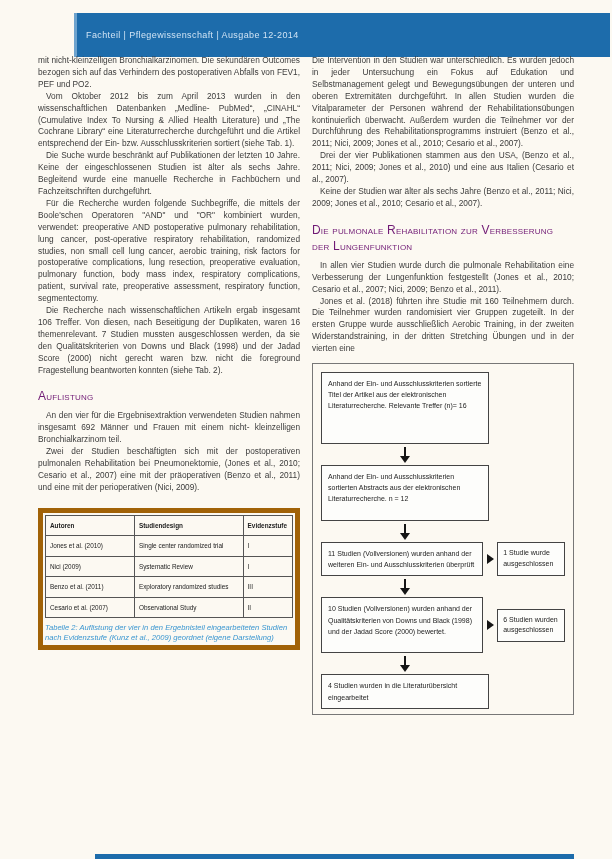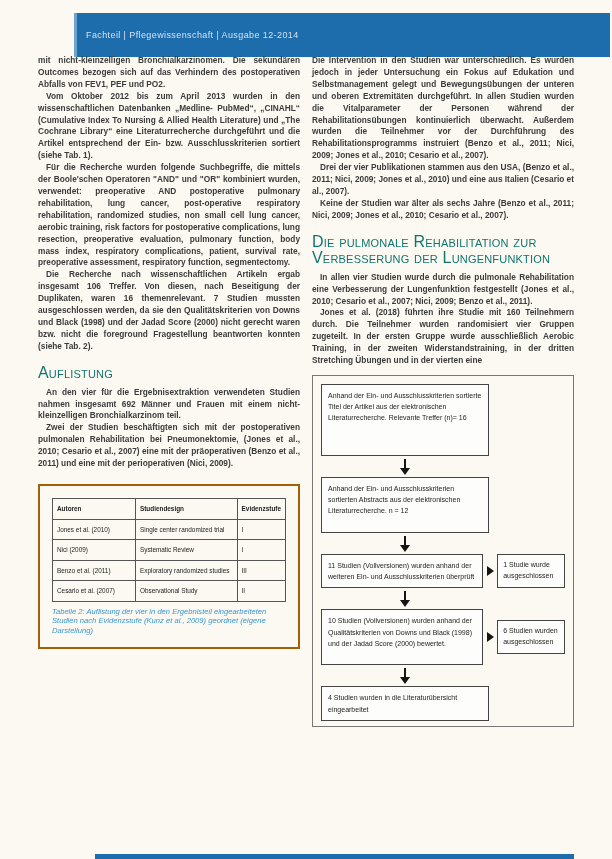--- a/index.html
+++ b/index.html
@@ -11,29 +11,29 @@
   .header-bar {
     position:absolute; left:38px; top:13px; width:536px; height:44px;
     background:#1d6cab; border-left:3px solid #6ea3cd;
     display:flex; align-items:center; box-sizing:border-box; padding-left:9px;margin-left:36px;
   }
   .header-bar span { color:#cfe3f4; font-size:9px; letter-spacing:0.4px; }
   .content { position:absolute; left:38px; top:55px; width:536px; display:flex; gap:12px; }
   .col { width:262px; }
   p.body {
     margin:0; font-size:8.3px; line-height:11.9px; text-align:justify;
-    text-indent:8px; color:#3b3b3b;font-weight:bold;
+    text-indent:8px; color:#3b3b3b;
   }
   p.body.noindent { text-indent:0; }
   h2.sec {
     margin:12px 0 6px 0; font-variant:small-caps; font-weight:400;
-    color:#0f766e; font-size:16px; line-height:16px; letter-spacing:0.2px;
+    color:#701a75; font-size:12px; line-height:16px; letter-spacing:0.2px;
   }
   
-  .table-frame { margin-top:14px; border:2px solid #a16207; padding:12px; background:#fcf9f2; }
+  .table-frame { margin-top:14px; border:5px solid #a16207; padding:2px; background:#fcf9f2; }
   table.study { width:100%; border-collapse:collapse; }
   table.study th, table.study td {
     border:1px solid #555; padding:6px 4px; text-align:left;
     font-size:6.4px; line-height:7.5px; color:#222; vertical-align:middle;
   }
   table.study th { font-weight:700; }
   .tcaption {
     margin-top:5px; font-size:7.6px; line-height:9.6px;
     font-style:italic; color:#3a96d0;
   }
@@ -80,20 +80,21 @@
 
   <div class="header-bar">
     <span>Fachteil | Pflegewissenschaft | Ausgabe 12-2014</span>
   </div>
 
   <div class="content">
 
     <div class="col">
       <p class="body noindent">mit nicht-kleinzelligen Bronchialkarzinomen. Die sekundären Outcomes bezogen sich auf das Verhindern des postoperativen Abfalls von FEV1, PEF und PO2.</p>
       <p class="body">Vom Oktober 2012 bis zum April 2013 wurden in den wissenschaftlichen Datenbanken „Medline- PubMed“, „CINAHL“ (Cumulative Index To Nursing &amp; Allied Health Literature) und „The Cochrane Library“ eine Literaturrecherche durchgeführt und die Artikel entsprechend der Ein- bzw. Ausschlusskriterien sortiert (siehe Tab. 1).</p>
+      <p class="body">Die Suche wurde beschränkt auf Publikationen der letzten 10 Jahre. Keine der eingeschlossenen Studien ist älter als sechs Jahre. Begleitend wurde eine manuelle Recherche in Fachbüchern und Fachzeitschriften durchgeführt.</p>
       <p class="body">Für die Recherche wurden folgende Suchbegriffe, die mittels der Boole'schen Operatoren "AND" und "OR" kombiniert wurden, verwendet: preoperative AND postoperative pulmonary rehabilitation, lung cancer, post-operative respiratory rehabilitation, randomized studies, non small cell lung cancer, aerobic training, risk factors for postoperative complications, lung resection, preoperative evaluation, pulmonary function, body mass index, respiratory complications, patient, survival rate, preoperative assessment, respiratory function, segmentectomy.</p>
       <p class="body">Die Recherche nach wissenschaftlichen Artikeln ergab insgesamt 106 Treffer. Von diesen, nach Beseitigung der Duplikaten, waren 16 themenrelevant. 7 Studien mussten ausgeschlossen werden, da sie den Qualitätskriterien von Downs und Black (1998) und der Jadad Score (2000) nicht gerecht waren bzw. nicht die foreground Fragestellung beantworten konnten (siehe Tab. 2).</p>
 
       <h2 class="sec">Auflistung</h2>
 
       <p class="body">An den vier für die Ergebnisextraktion verwendeten Studien nahmen insgesamt 692 Männer und Frauen mit einem nicht- kleinzelligen Bronchialkarzinom teil.</p>
       <p class="body">Zwei der Studien beschäftigten sich mit der postoperativen pulmonalen Rehabilitation bei Pneumonektomie, (Jones et al., 2010; Cesario et al., 2007) eine mit der präoperativen (Benzo et al., 2011) und eine mit der perioperativen (Nici, 2009).</p>
 
       <div class="table-frame">
         <table class="study">

